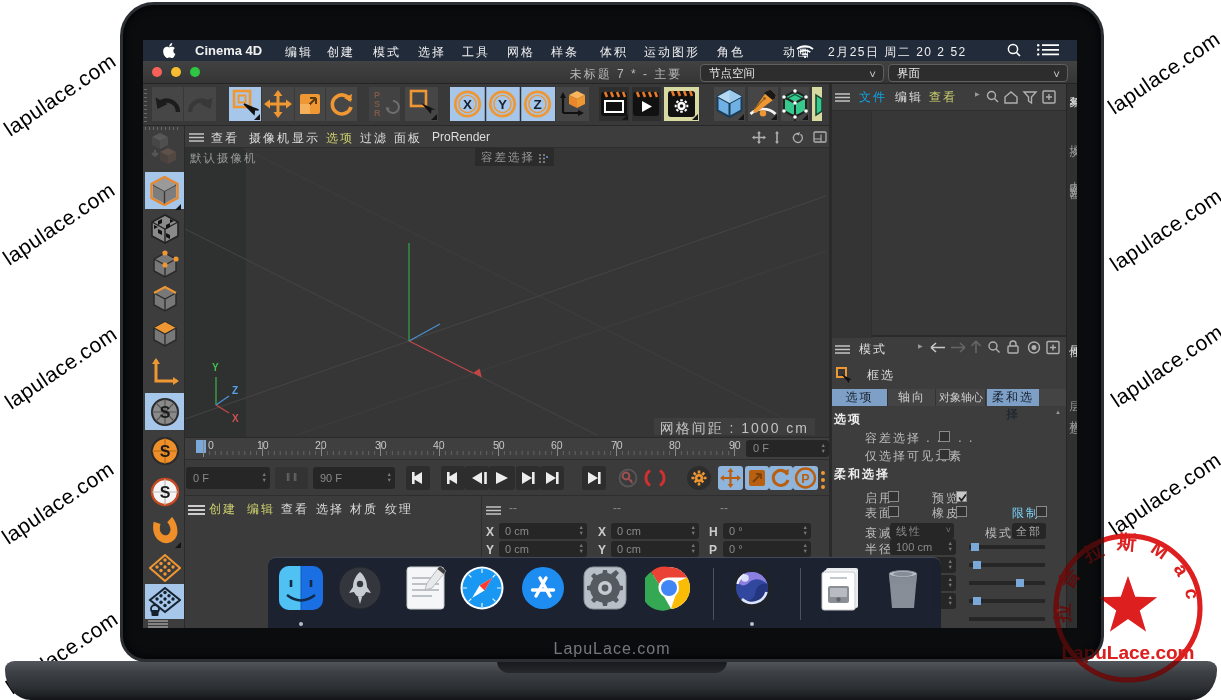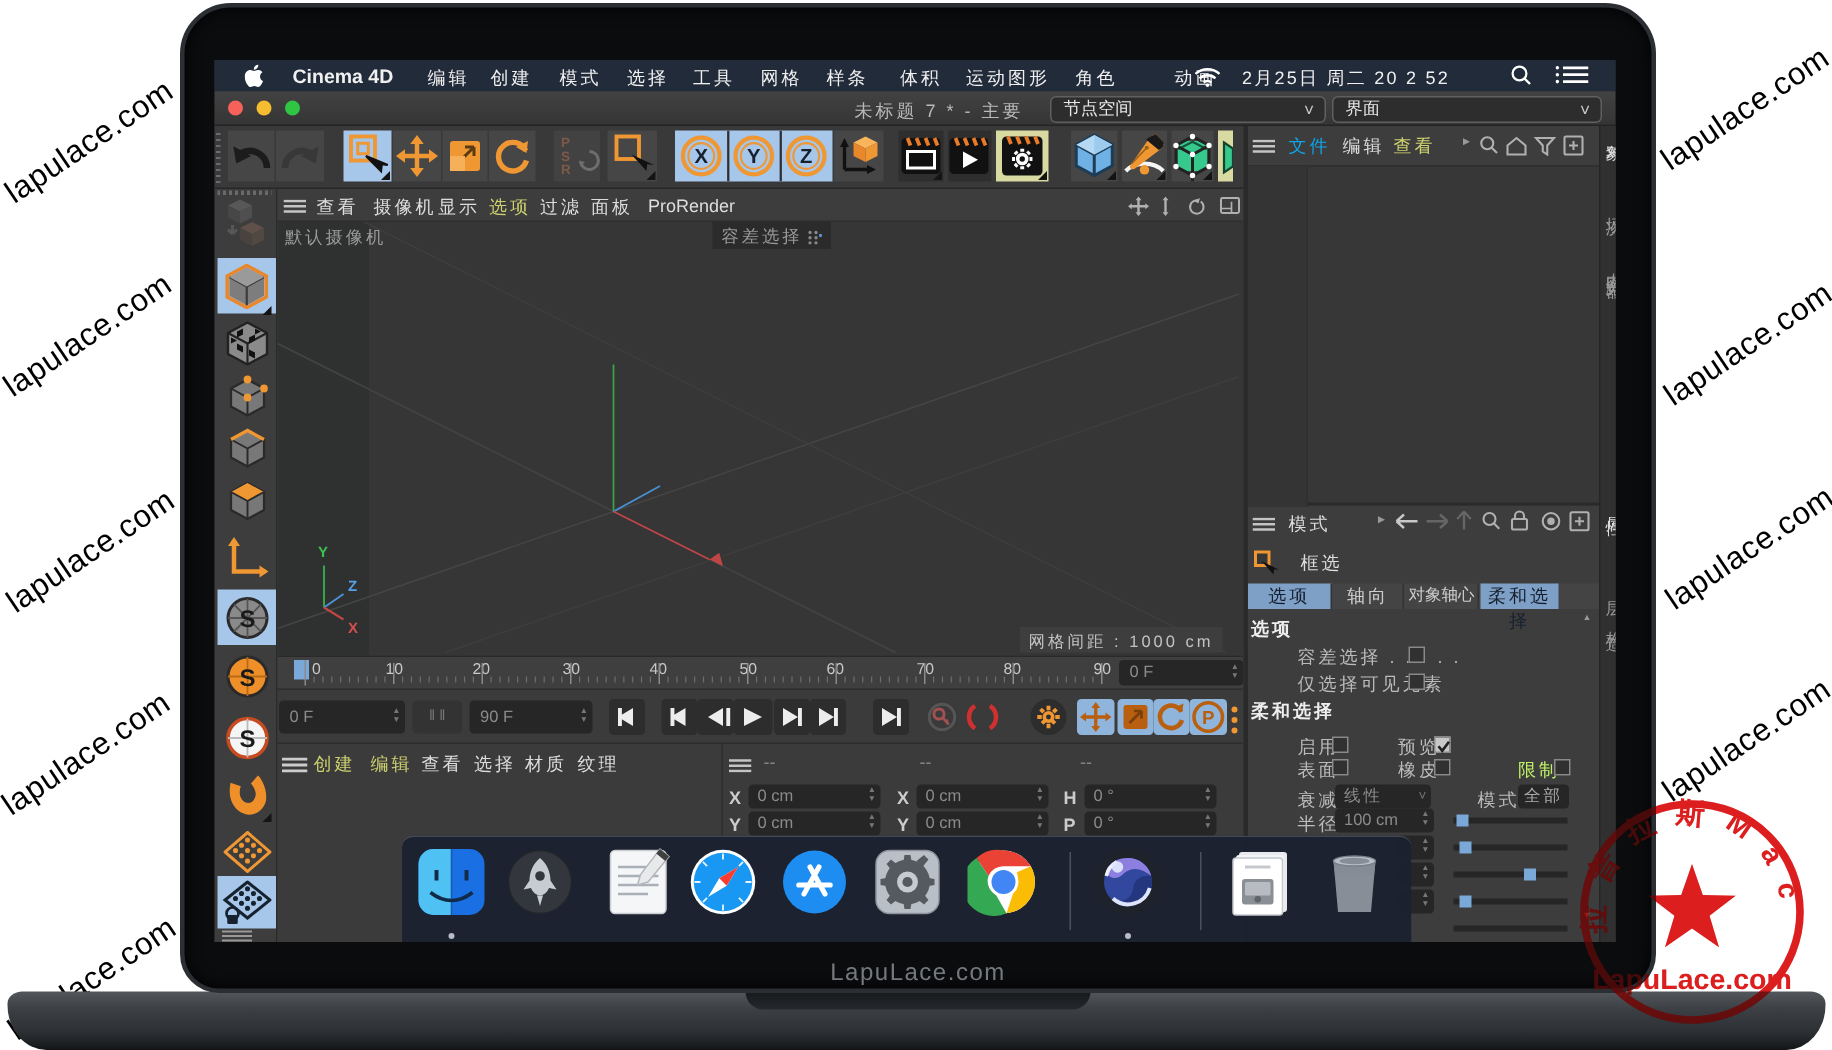--- a/index.html
+++ b/index.html
@@ -443,21 +443,21 @@
           <g fill="#888">
             <circle cx="2" cy="2" r="1.1"></circle>
             <circle cx="6" cy="2" r="1.1"></circle>
             <circle cx="2" cy="5.5" r="1.1"></circle>
             <circle cx="6" cy="5.5" r="1.1"></circle>
             <circle cx="9" cy="4" r="1.1" fill="#5a8fd0"></circle>
             <circle cx="2" cy="9" r="1.1"></circle>
             <circle cx="6" cy="9" r="1.1"></circle>
           </g>
         </svg></div>
- <div class="abs" style="right:14px;top:292px;height:17px;background:#3e3e3e;padding:2px 6px;color:#c2c2c2;font-size:11px;white-space:nowrap"><span class="cjk">网格间距 : 1000 cm</span></div>
+ <div class="abs" style="right:14px;top:292px;height:17px;background:#3e3e3e;padding:2px 6px;color:#c2c2c2;font-size:14px;white-space:nowrap"><span class="cjk">网格间距 : 1000 cm</span></div>
 </div>
 <div class="abs" id="ruler" style="left:42px;top:397px;width:644px;height:22px;background:#3f3f3f;border-top:1px solid #2a2a2a">
  <svg class="abs" style="left:0;top:0" width="644" height="22" viewBox="0 0 644 22">
   <rect x="11" y="2" width="10" height="13" fill="#7aa8d8"></rect>
   <g font-family="Liberation Sans" font-size="10.5" fill="#c8c8c8">
           <text x="23" y="11">0</text>
           <text x="72" y="11">10</text>
           <text x="130" y="11">20</text>
           <text x="190" y="11">30</text>
           <text x="248" y="11">40</text>
@@ -639,21 +639,21 @@
  <span class="abs cjk" style="left:100px;top:406px;color:#bbb">预览</span>
       <div class="cb" style="left:124px;top:407px;background:#c8c8c8">
         <svg width="11" height="11" viewBox="0 0 11 11">
           <path d="M2 5.5l2.5 3L9 2.5" stroke="#222" stroke-width="1.8" fill="none"></path>
         </svg>
       </div>
  <span class="abs cjk" style="left:33px;top:421px;color:#bbb">表面</span>
       <div class="cb" style="left:56px;top:422px"></div>
  <span class="abs cjk" style="left:100px;top:421px;color:#bbb">橡皮</span>
       <div class="cb" style="left:124px;top:422px"></div>
- <span class="abs cjk" style="left:180px;top:421px;color:#bef264">限制</span>
+ <span class="abs cjk" style="left:180px;top:421px;color:#7dd3fc">限制</span>
       <div class="cb" style="left:204px;top:422px"></div>
  <span class="abs cjk" style="left:33px;top:441px;color:#bbb">衰减</span>
  <div class="fld" style="left:58px;top:439px;width:64px;height:16px;line-height:16px;padding-left:6px"><span class="cjk">线性</span><i style="top:4px;font-size:9px">˅</i></div>
  <span class="abs cjk" style="left:153px;top:441px;color:#bbb">模式</span>
  <div class="fld" style="left:180px;top:439px;width:34px;height:16px;line-height:16px;padding-left:4px;color:#aaa"><span class="cjk">全部</span></div>
  <span class="abs cjk" style="left:33px;top:457px;color:#bbb">半径</span>
  <div class="fld" style="left:58px;top:455px;width:66px;height:16px;line-height:16px;padding-left:6px">100 cm<i style="top:1px">▲<br>▼</i></div>
  <div class="abs" style="left:137px;top:461px;width:76px;height:4px;background:#262626"></div>
  <div class="abs" style="left:139px;top:459px;width:8px;height:8px;background:#7aa8d8"></div>
  <div class="fld" style="left:100px;top:473px;width:24px;height:16px">

